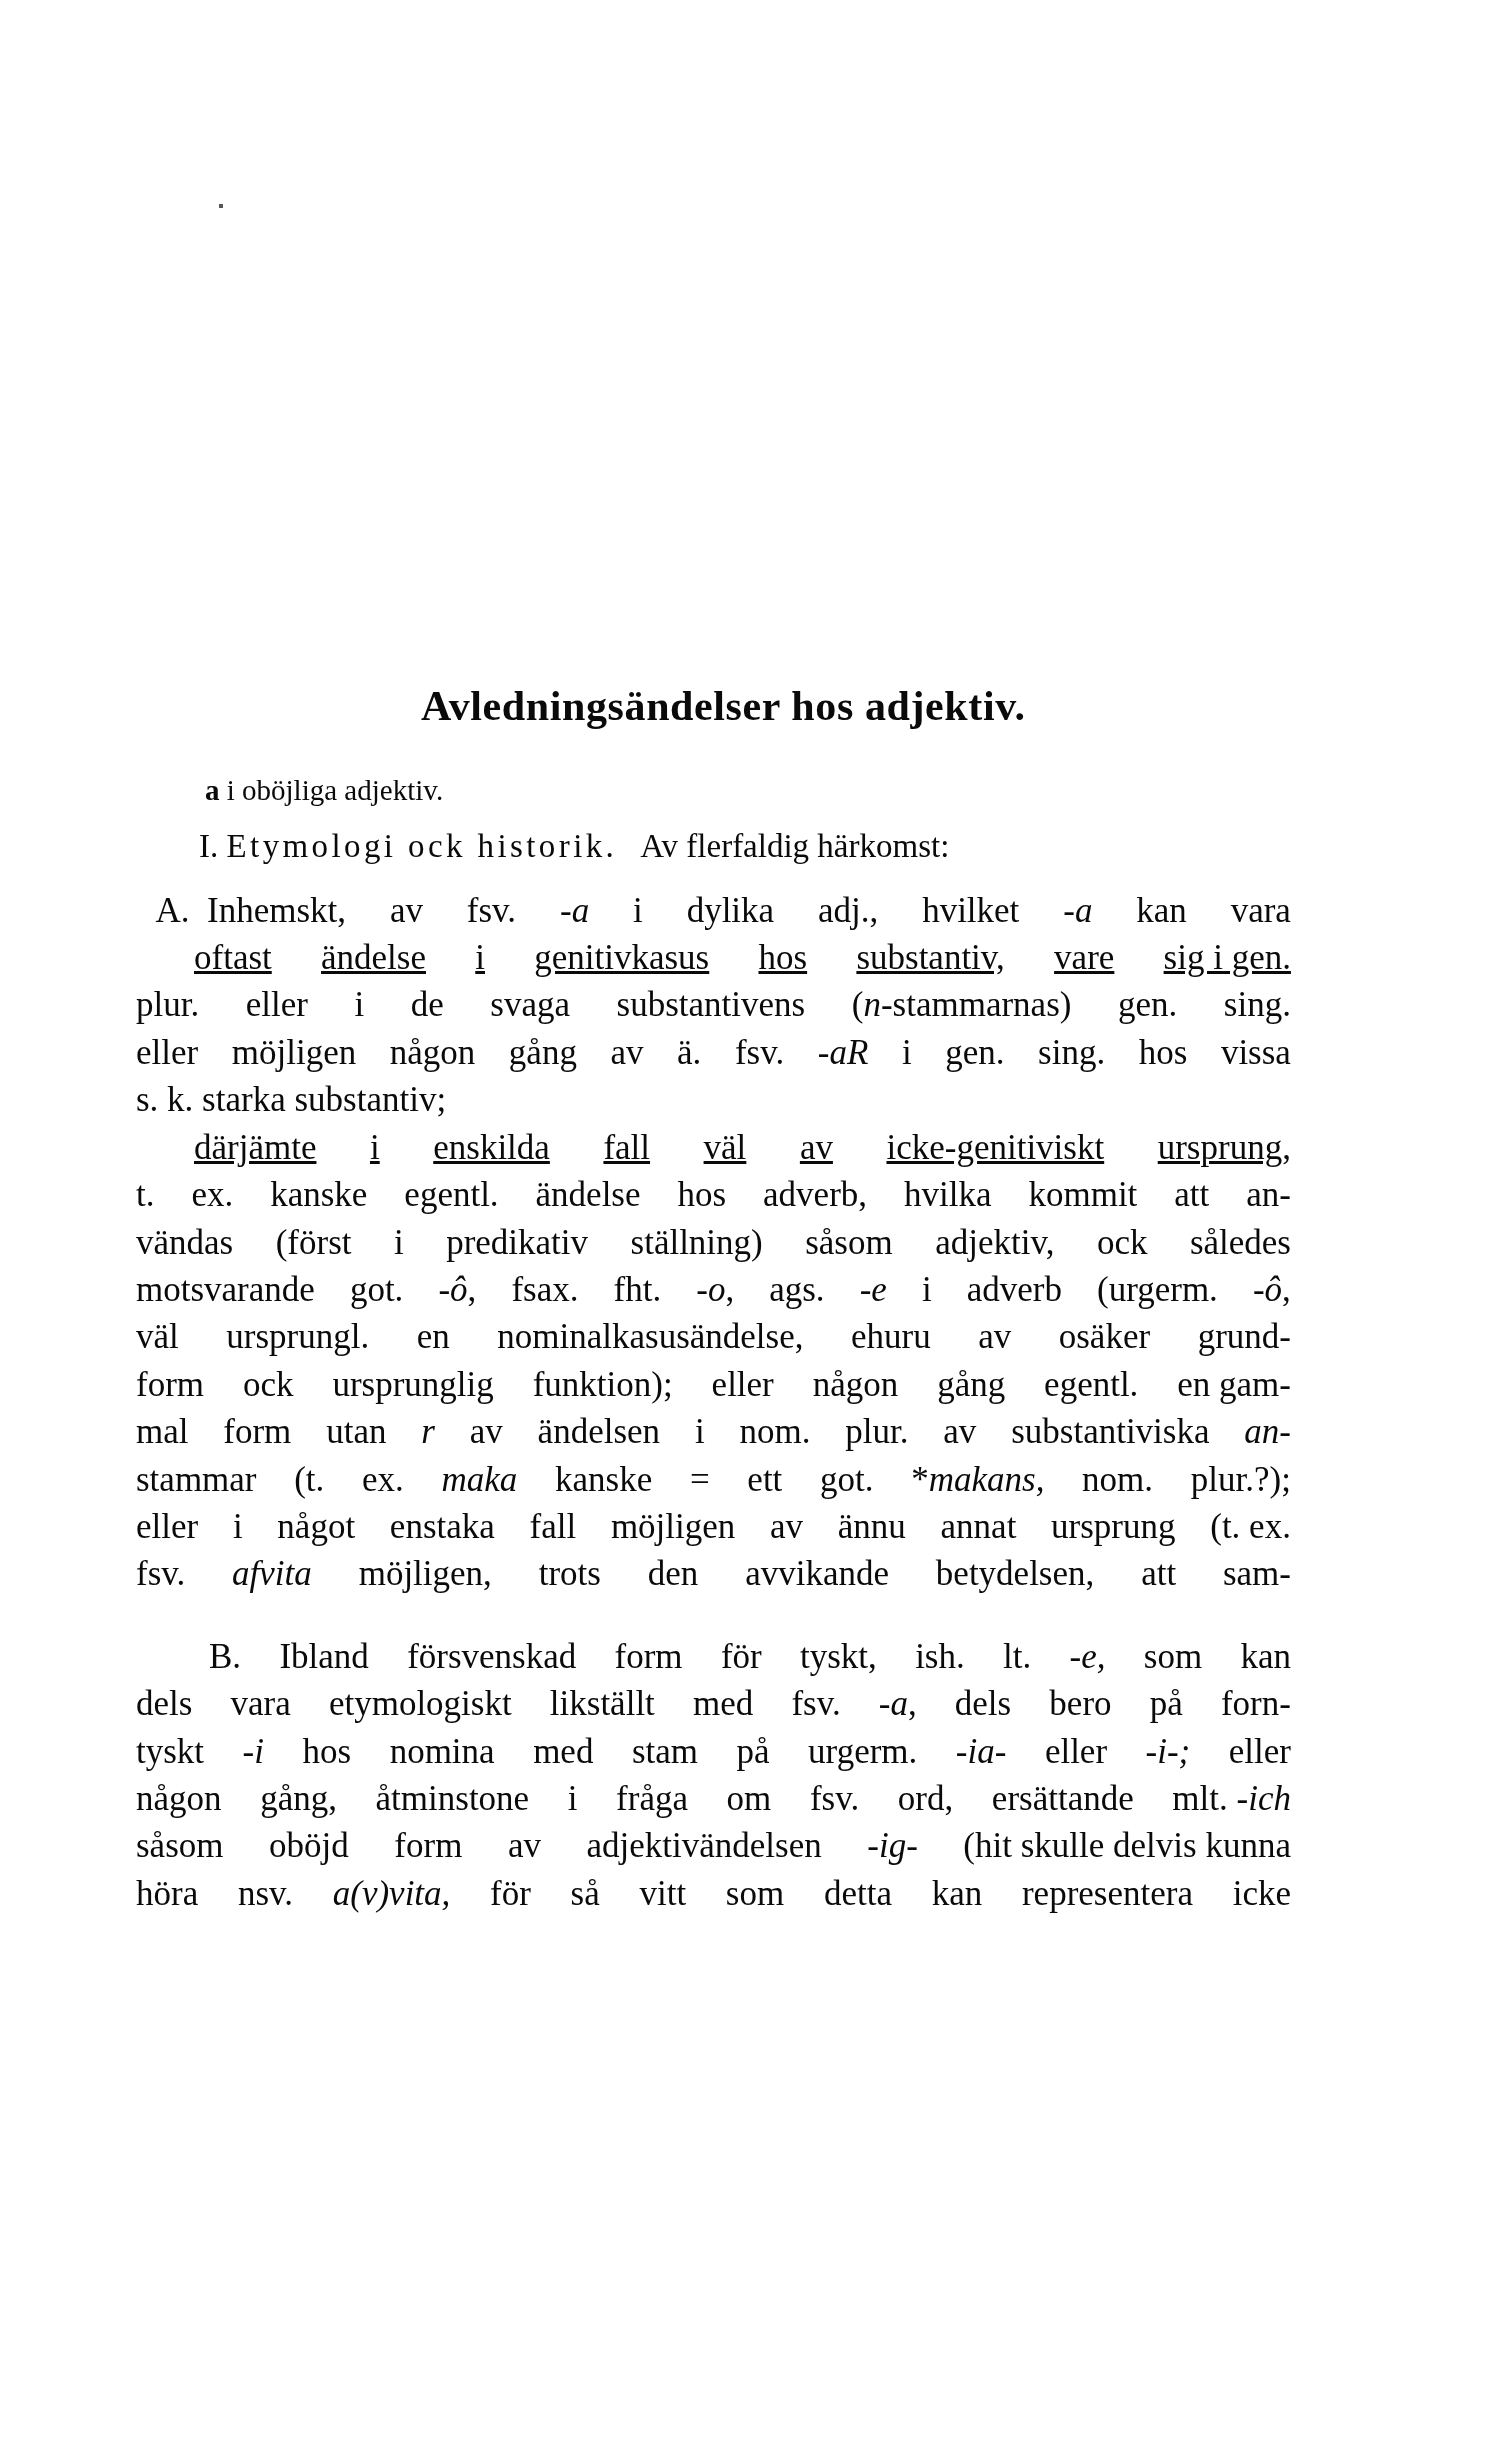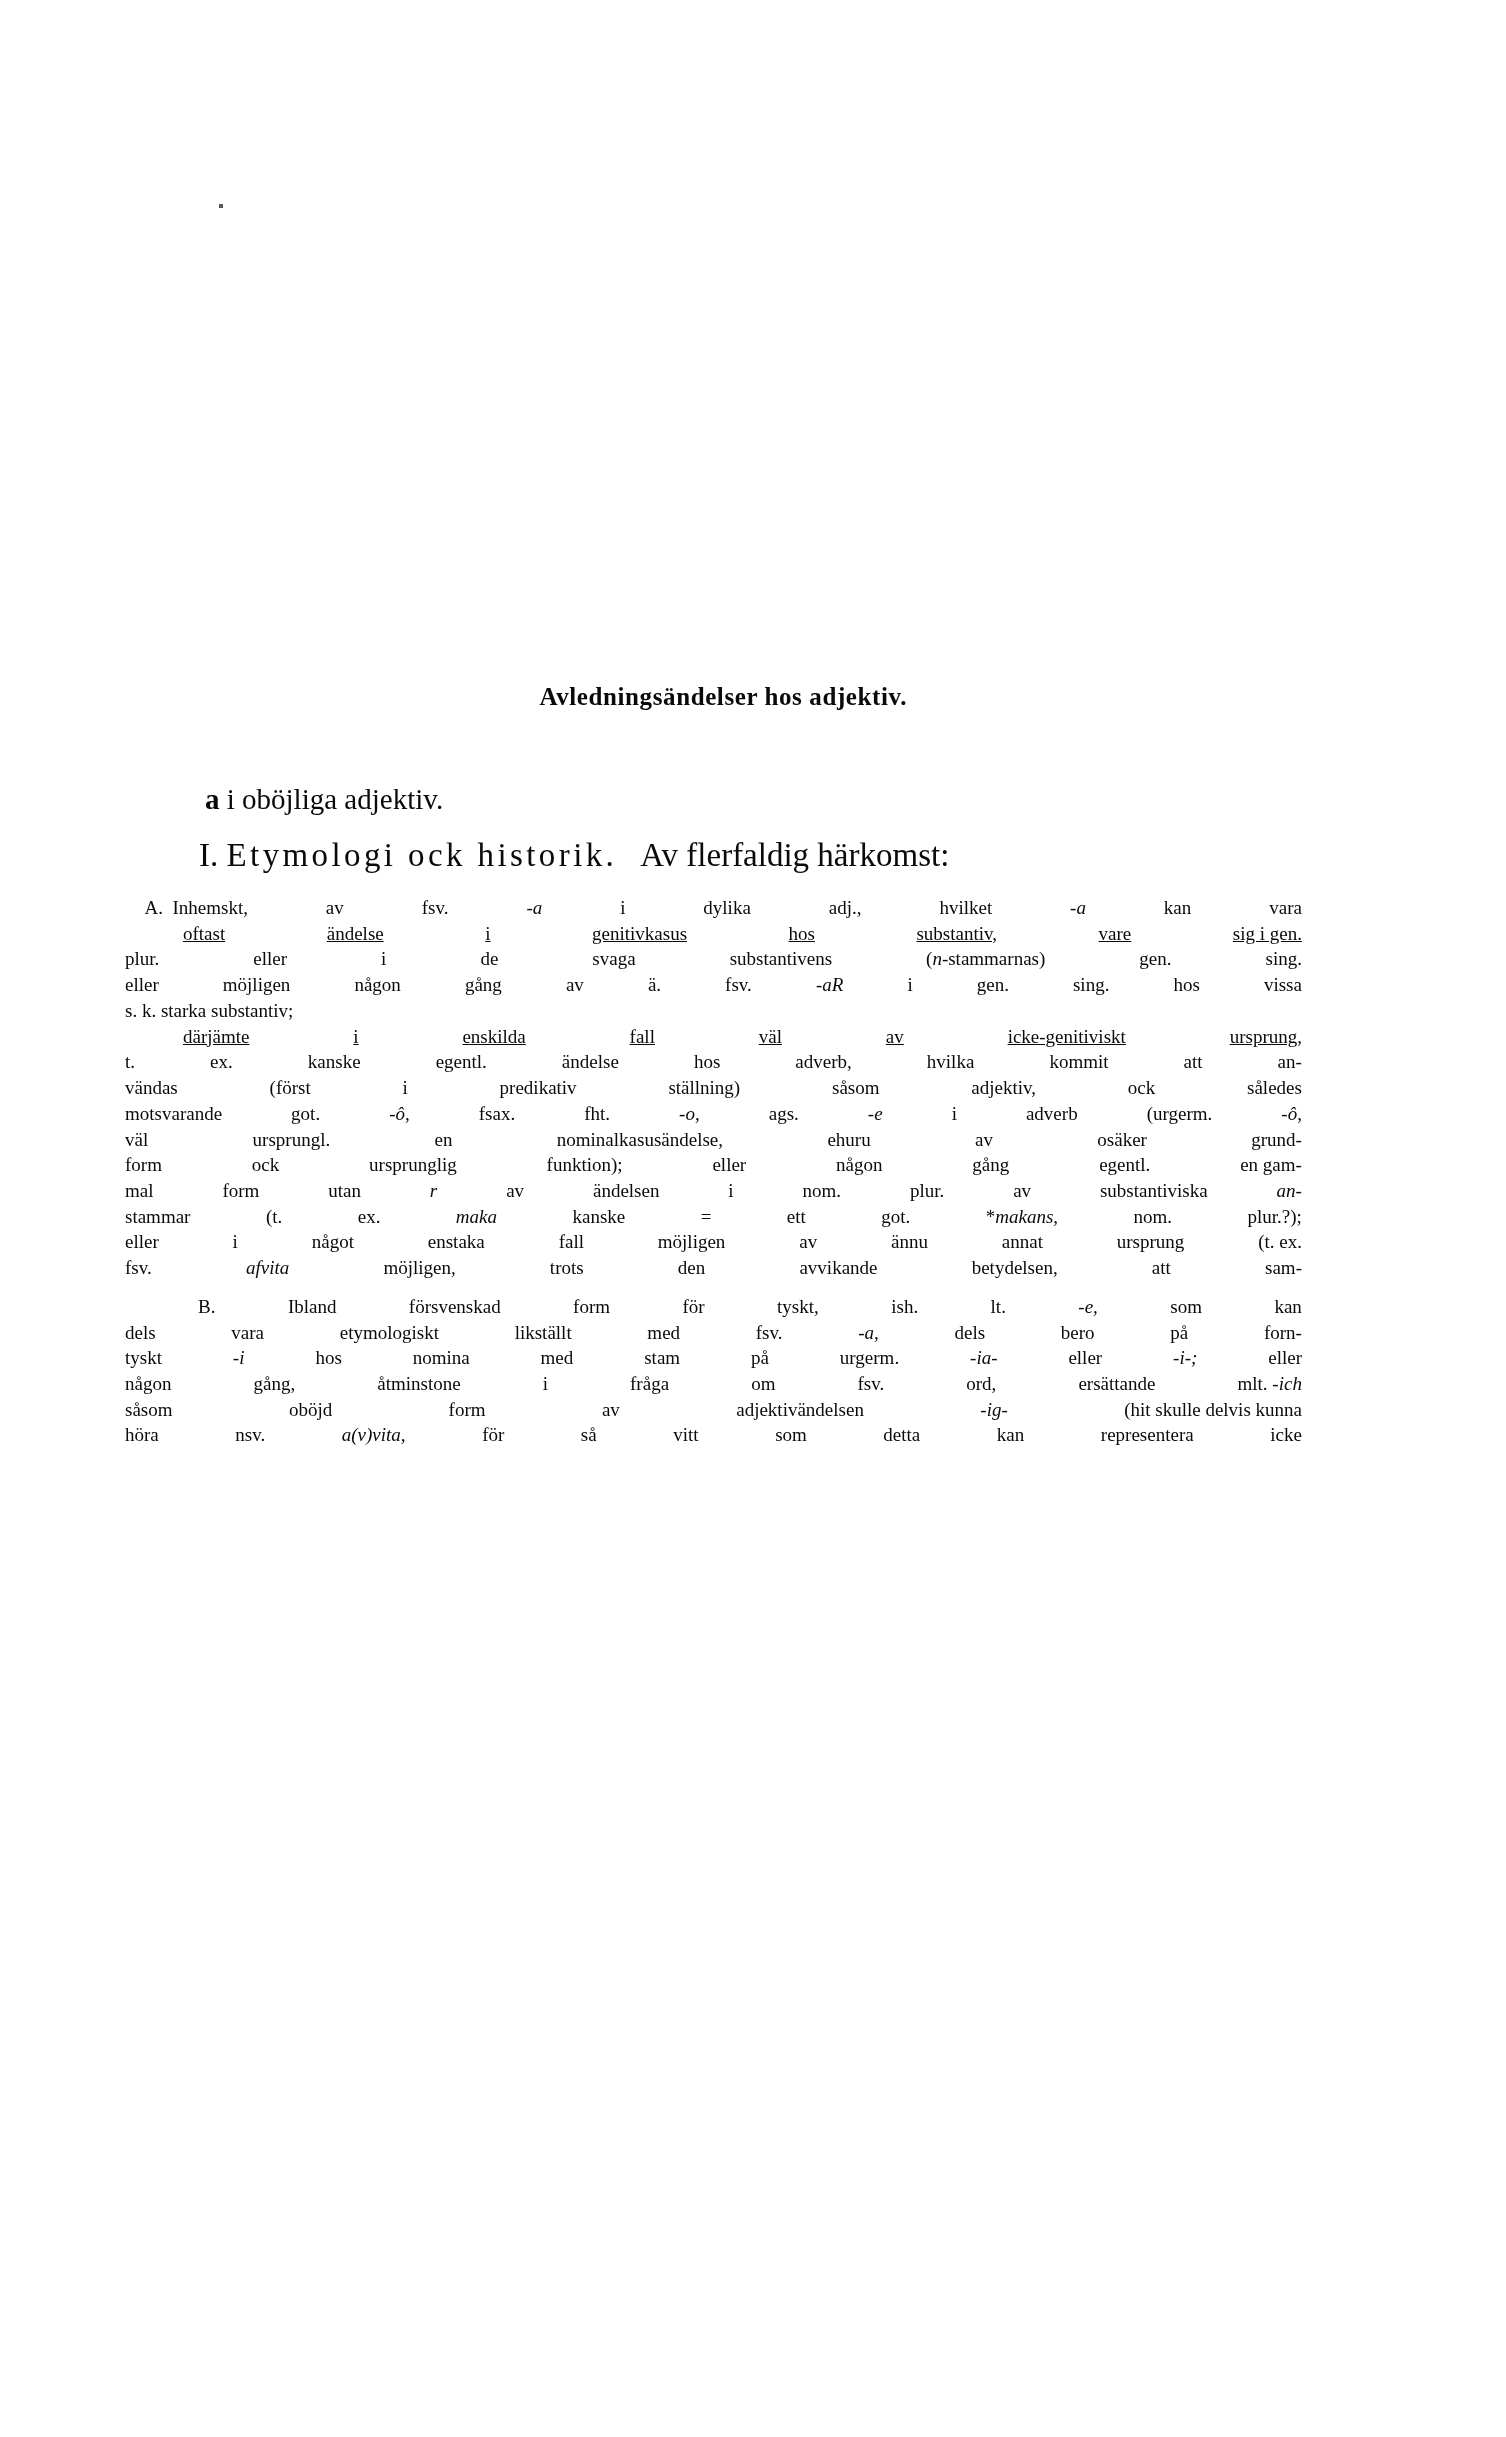--- a/index.html
+++ b/index.html
@@ -39,25 +39,25 @@
 
   
   .textblock {
     position: absolute;
     left: 121px;
     top: 683px;
     width: 1185px;
   }
 
   h1.doc-title {
-    font-size: 25px;
+    font-size: 42px;
     font-weight: bold;
     letter-spacing: 0.6px;
     text-align: center;
-    margin: 0 0 74px 0;
+    margin: 0 0 47px 0;
     padding-left: 19.5px;
     line-height: 1.1;
   }
 
   .lede {
     font-size: 29px;
     line-height: 1.0;
     margin: 14px 0 25px 0;
     padding-left: 84px;
   }
@@ -67,23 +67,23 @@
     font-size: 33px;
     line-height: 1.0;
     margin: 0 0 23.4px 0;
     padding-left: 78px;
   }
   .spaced {
     letter-spacing: 3.4px;
   }
 
   p.para {
-    font-size: 19px;
+    font-size: 35px;
     line-height: 1.355;
-    margin: 4px;
+    margin: 15px;
     text-align: justify;
     text-justify: inter-word;
     hyphens: none;
   }
 
   
   .ln {
     display: block;
     white-space: nowrap;
   }

